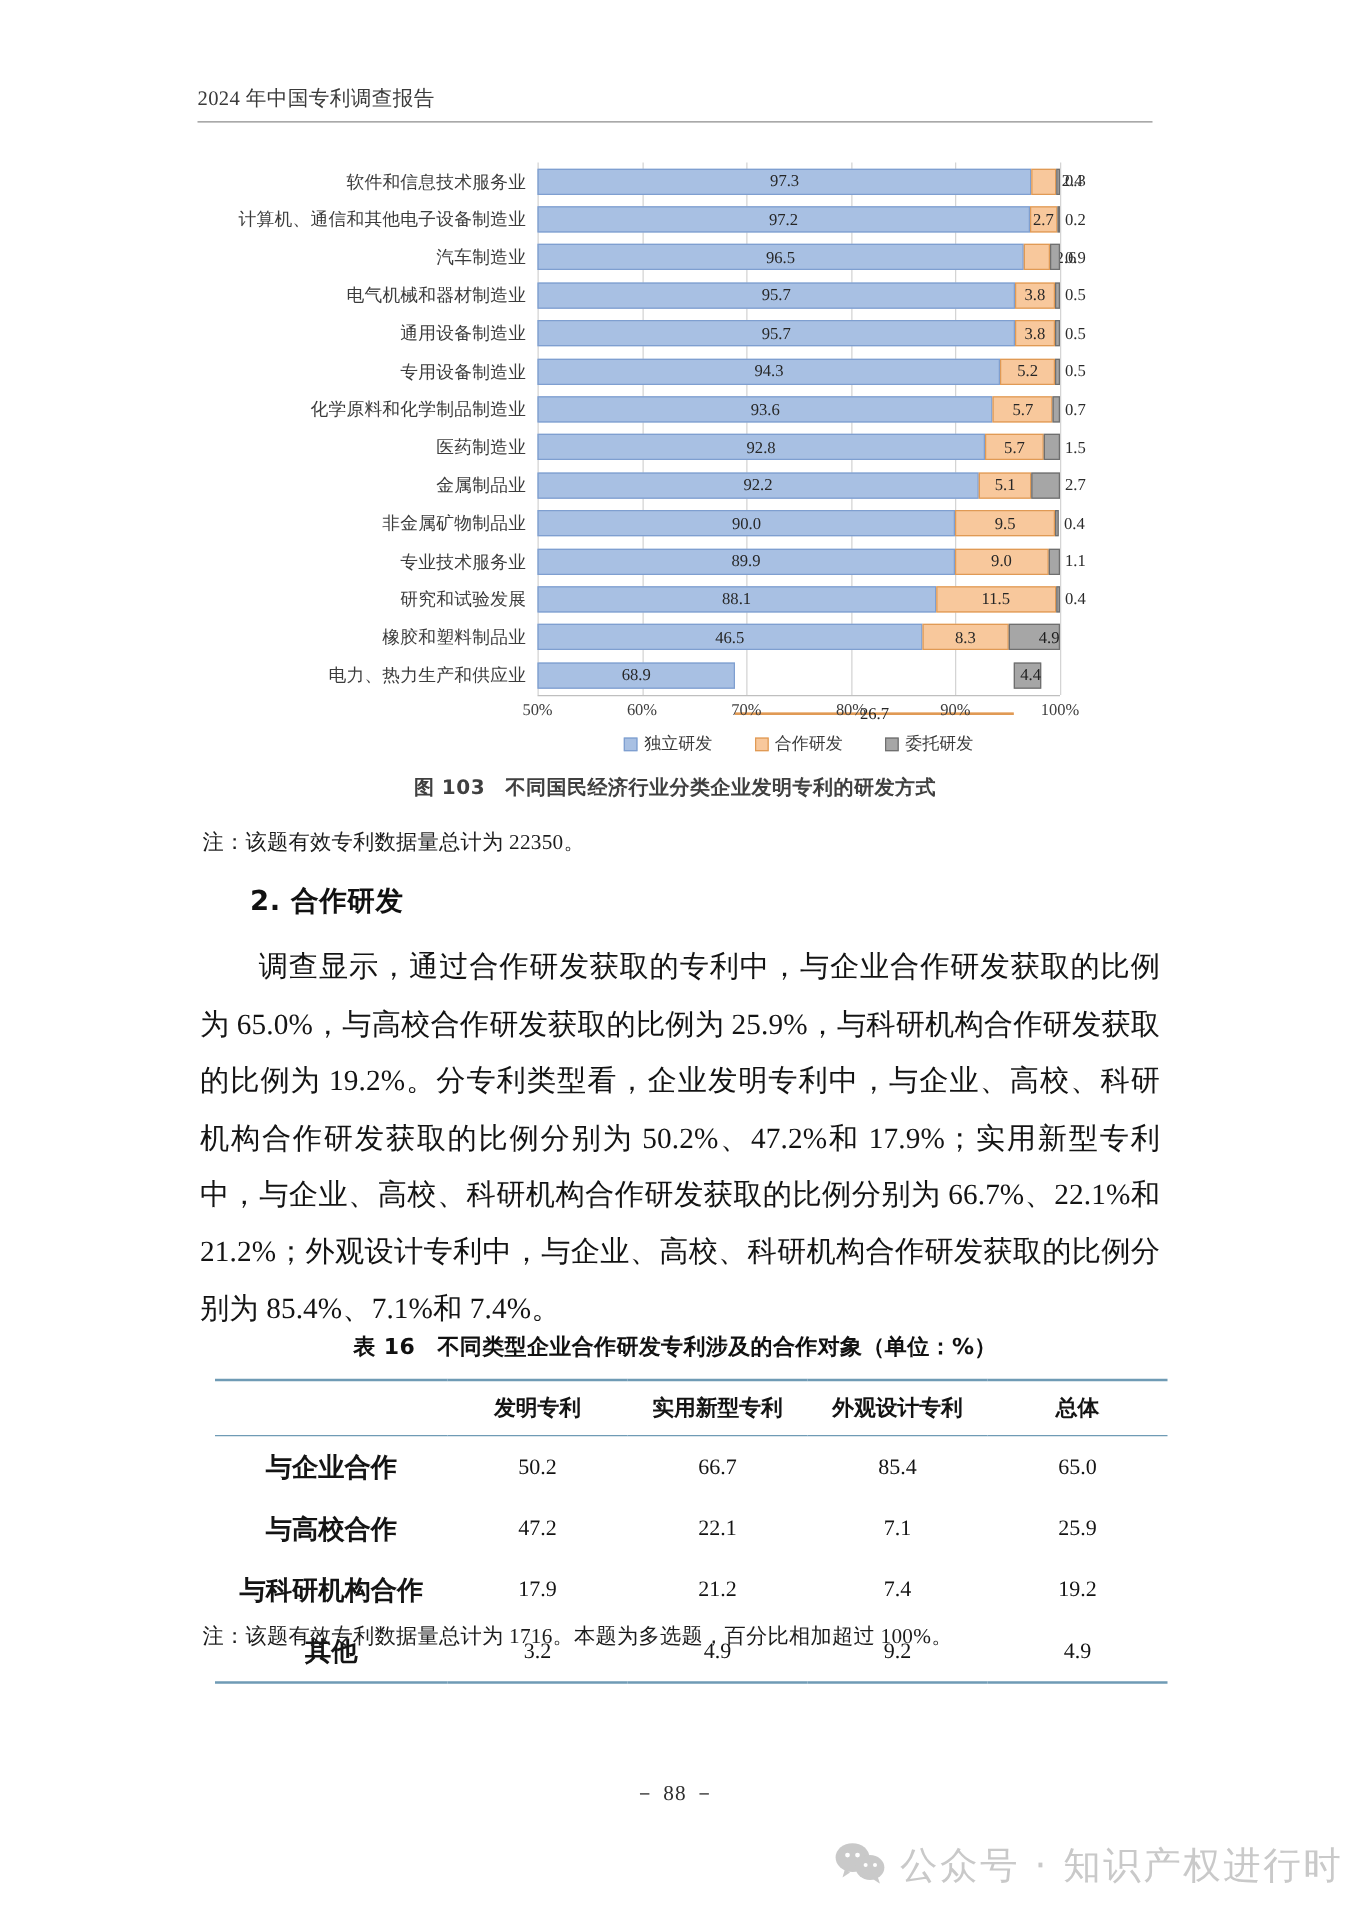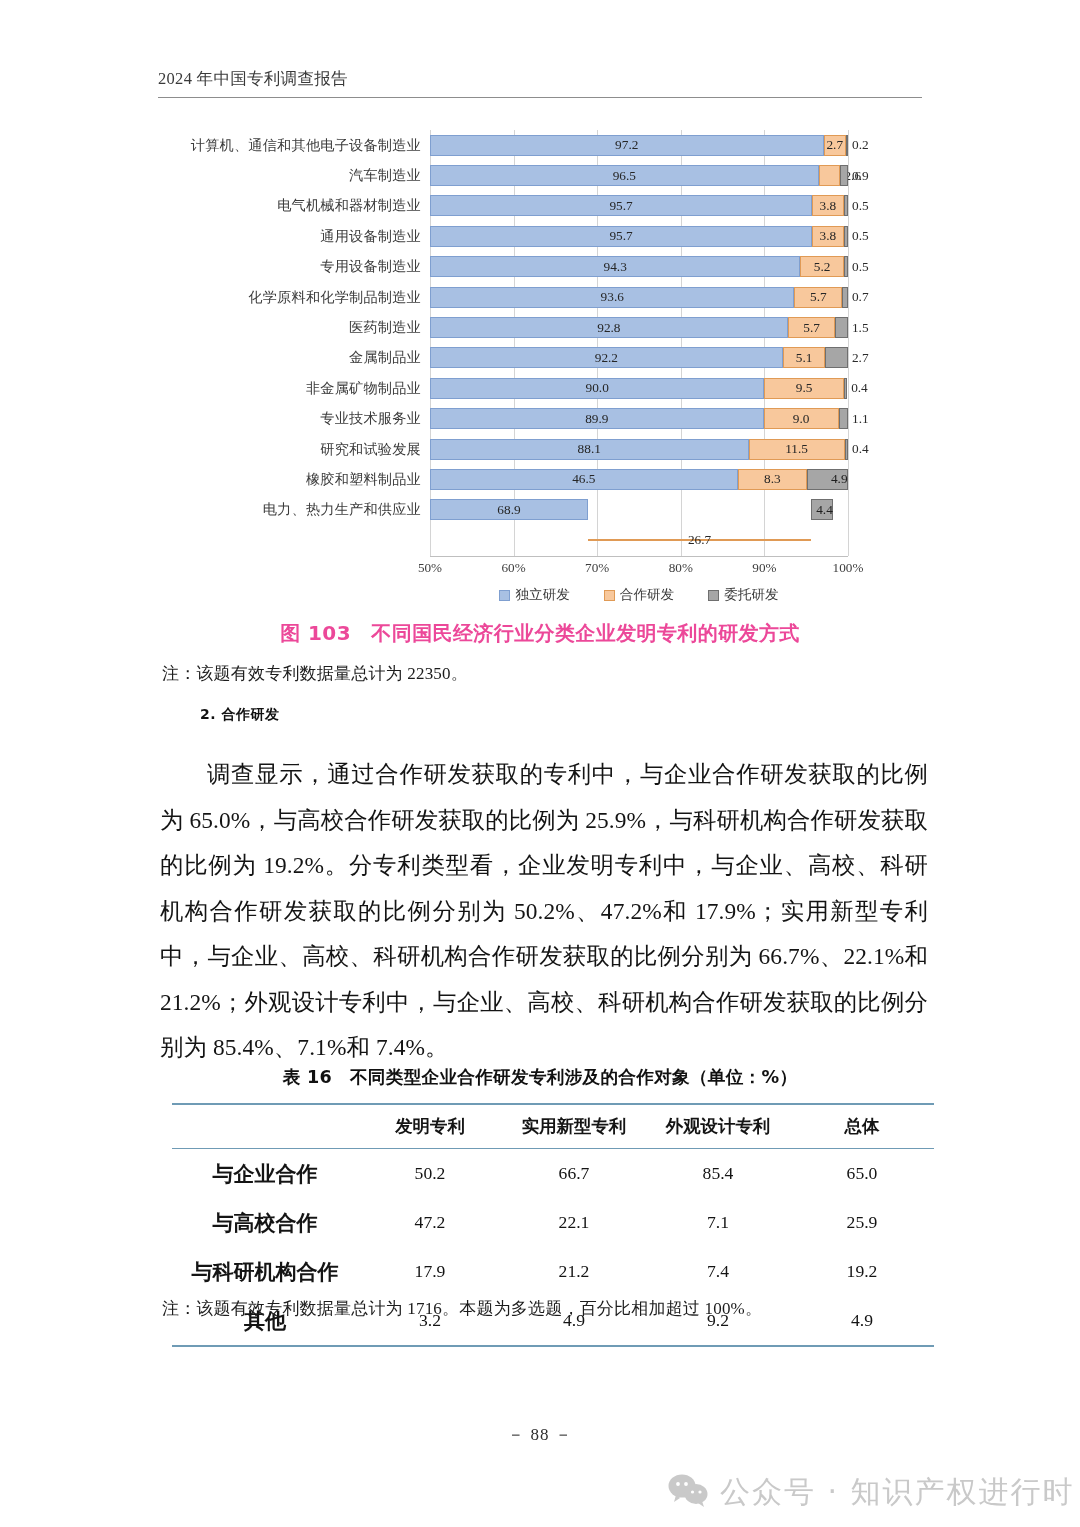--- a/index.html
+++ b/index.html
@@ -169,41 +169,41 @@
   .sw-c { background: #a6a6a6; border: 1px solid #6f6f6f; }
 
   
   .fig-caption {
     position: absolute;
     left: 158px;
     top: 620px;
     width: 764px;
     text-align: center;
     font-family: "DejaVu Sans", "Liberation Sans", sans-serif;
-    font-size: 20px;
+    font-size: 16px;
     font-weight: 700;
-    color: #ec4899;
+    color: #404040;
     letter-spacing: .4px;
   }
   .fig-note {
     position: absolute;
     left: 162px;
     top: 662px;
     width: 764px;
     font-size: 17px;
     color: #1c1c1c;
     letter-spacing: .2px;
   }
 
   .h2 {
     position: absolute;
     left: 200px;
     top: 706px;
     font-family: "DejaVu Sans", "Liberation Sans", sans-serif;
-    font-size: 14px;
+    font-size: 22px;
     font-weight: 700;
     color: #111;
     letter-spacing: .5px;
   }
 
   .body-text {
     position: absolute;
     left: 160px;
     top: 752px;
     width: 768px;
@@ -323,20 +323,34 @@
   <div class="chart">
     <div class="axis" id="gridlines">
         <div class="tickline" style="left: 0px;"></div>
         <div class="tickline" style="left: 83.6px;"></div>
         <div class="tickline" style="left: 167.2px;"></div>
         <div class="tickline" style="left: 250.8px;"></div>
         <div class="tickline" style="left: 334.4px;"></div>
         <div class="tickline" style="left: 418px;"></div>
       </div>
     <div class="chart-rows" id="chart-rows">
+        <div class="crow">
+          <div class="clabel">软件和信息技术服务业</div>
+          <div class="cbarwrap">
+            <div class="seg seg-a" style="width: 395.428px;">
+              <span class="v">97.3</span>
+            </div>
+            <div class="seg seg-b" style="width: 20.064px;">
+              <span class="v out">2.4</span>
+            </div>
+            <div class="seg seg-c" style="width: 2.508px;">
+              <span class="v out">0.3</span>
+            </div>
+          </div>
+        </div>
         <div class="crow">
           <div class="clabel">计算机、通信和其他电子设备制造业</div>
           <div class="cbarwrap">
             <div class="seg seg-a" style="width: 394.592px;">
               <span class="v">97.2</span>
             </div>
             <div class="seg seg-b" style="width: 22.572px;">
               <span class="v">2.7</span>
             </div>
             <div class="seg seg-c" style="width: 1.672px;">

